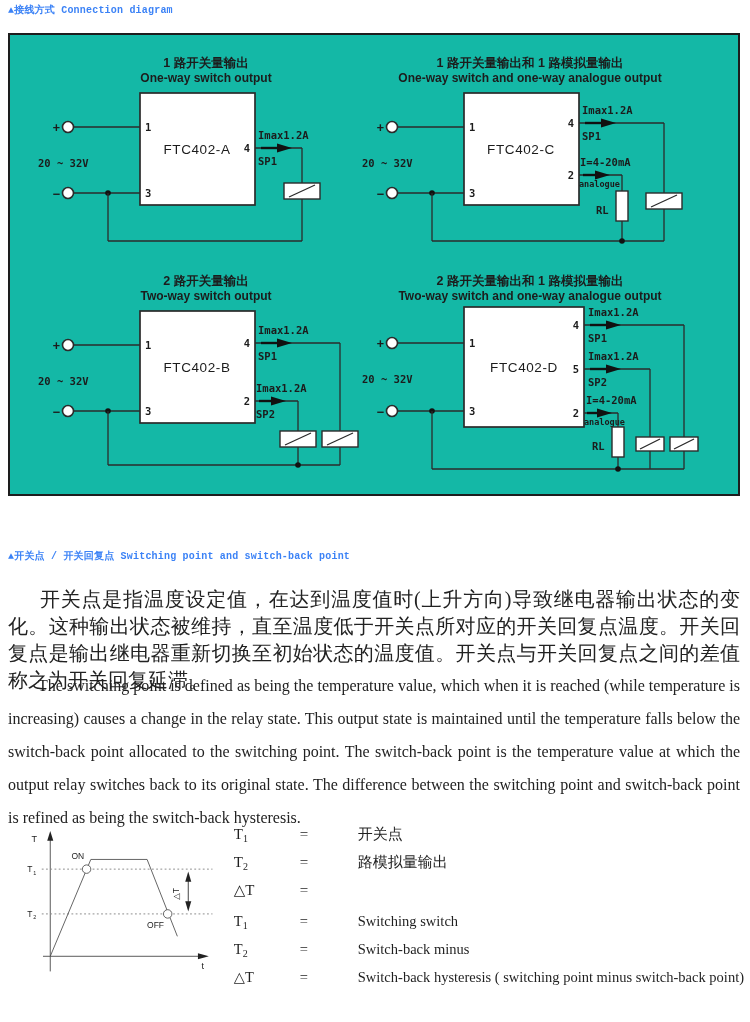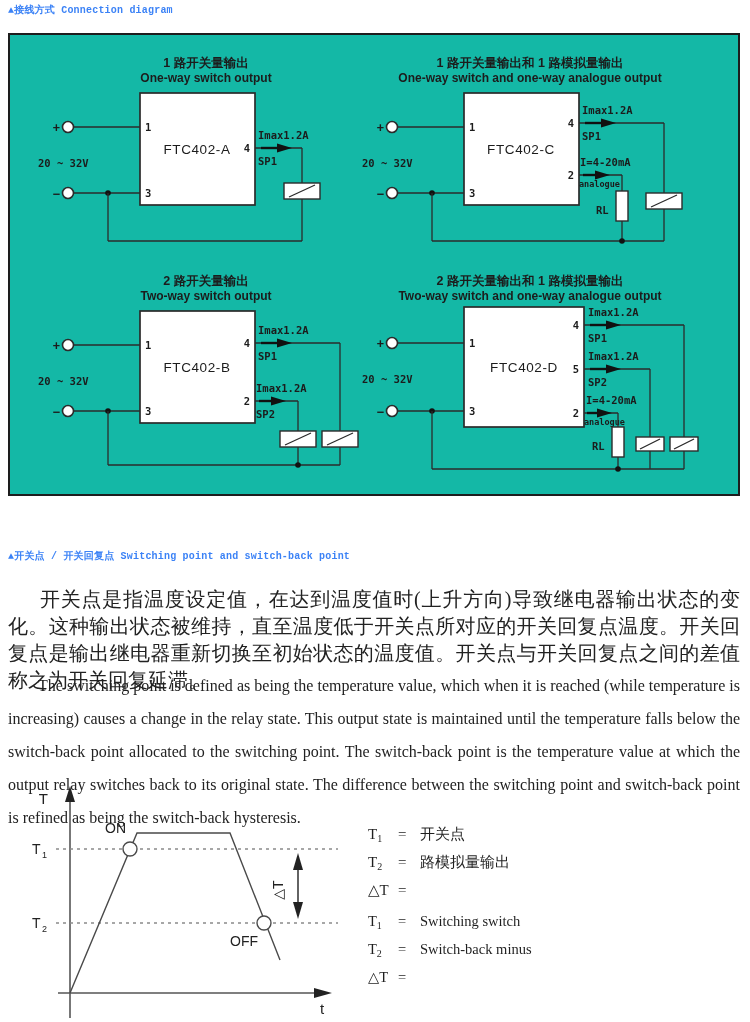--- a/index.html
+++ b/index.html
@@ -40,21 +40,21 @@
   .gdash{stroke:#8a8a8a;stroke-width:1.6;stroke-dasharray:3,4;fill:none;}
   .gcurve{stroke:#4a4a4a;stroke-width:1.4;fill:none;}
   .gcirc{fill:#fff;stroke:#4a4a4a;stroke-width:1.4;}
   .ghead{fill:#222;stroke:none;}
   .gline{stroke:#222;stroke-width:1.4;}
   .gtext{font:14px "Liberation Sans",sans-serif;fill:#222;}
   .gbig{font:15px "Liberation Sans",sans-serif;fill:#222;}
   .gsub{font:9px "Liberation Sans",sans-serif;fill:#222;}
   .legend{margin-left:8px;padding-top:47px;white-space:nowrap;}
   .leg-row{display:flex;align-items:baseline;height:28px;
-           font-family:"Liberation Serif","DejaVu Serif",serif;font-size:15px;color:#1f1f1f;}
+           font-family:"Liberation Serif","DejaVu Serif",serif;font-size:15px;color:#1f1f1f;gap:36px;}
   .leg-row.en{font-size:14.5px;}
   .leg-term{min-width:30px;}
   .leg-eq{min-width:22px;}
   .leg-en-block{margin-top:4px;}
   sub.s{font-size:10px;vertical-align:-3px;}
 </style>
 </head>
 <body>
 
 <div class="h1">▲接线方式  Connection diagram</div>
@@ -303,16 +303,17 @@
         <span>Switching switch</span>
       </div>
       <div class="leg-row en">
         <span class="leg-term"><span>T</span><sub class="s">2</sub></span>
         <span class="leg-eq">=</span>
         <span>Switch-back minus</span>
       </div>
       <div class="leg-row en">
         <span class="leg-term"><span>△T</span><sub class="s"></sub></span>
         <span class="leg-eq">=</span>
+        <span>Switch-back hysteresis ( switching point minus switch-back point)</span>
       </div>
     </div>
   </div>
 </div>
 
 </body></html>

